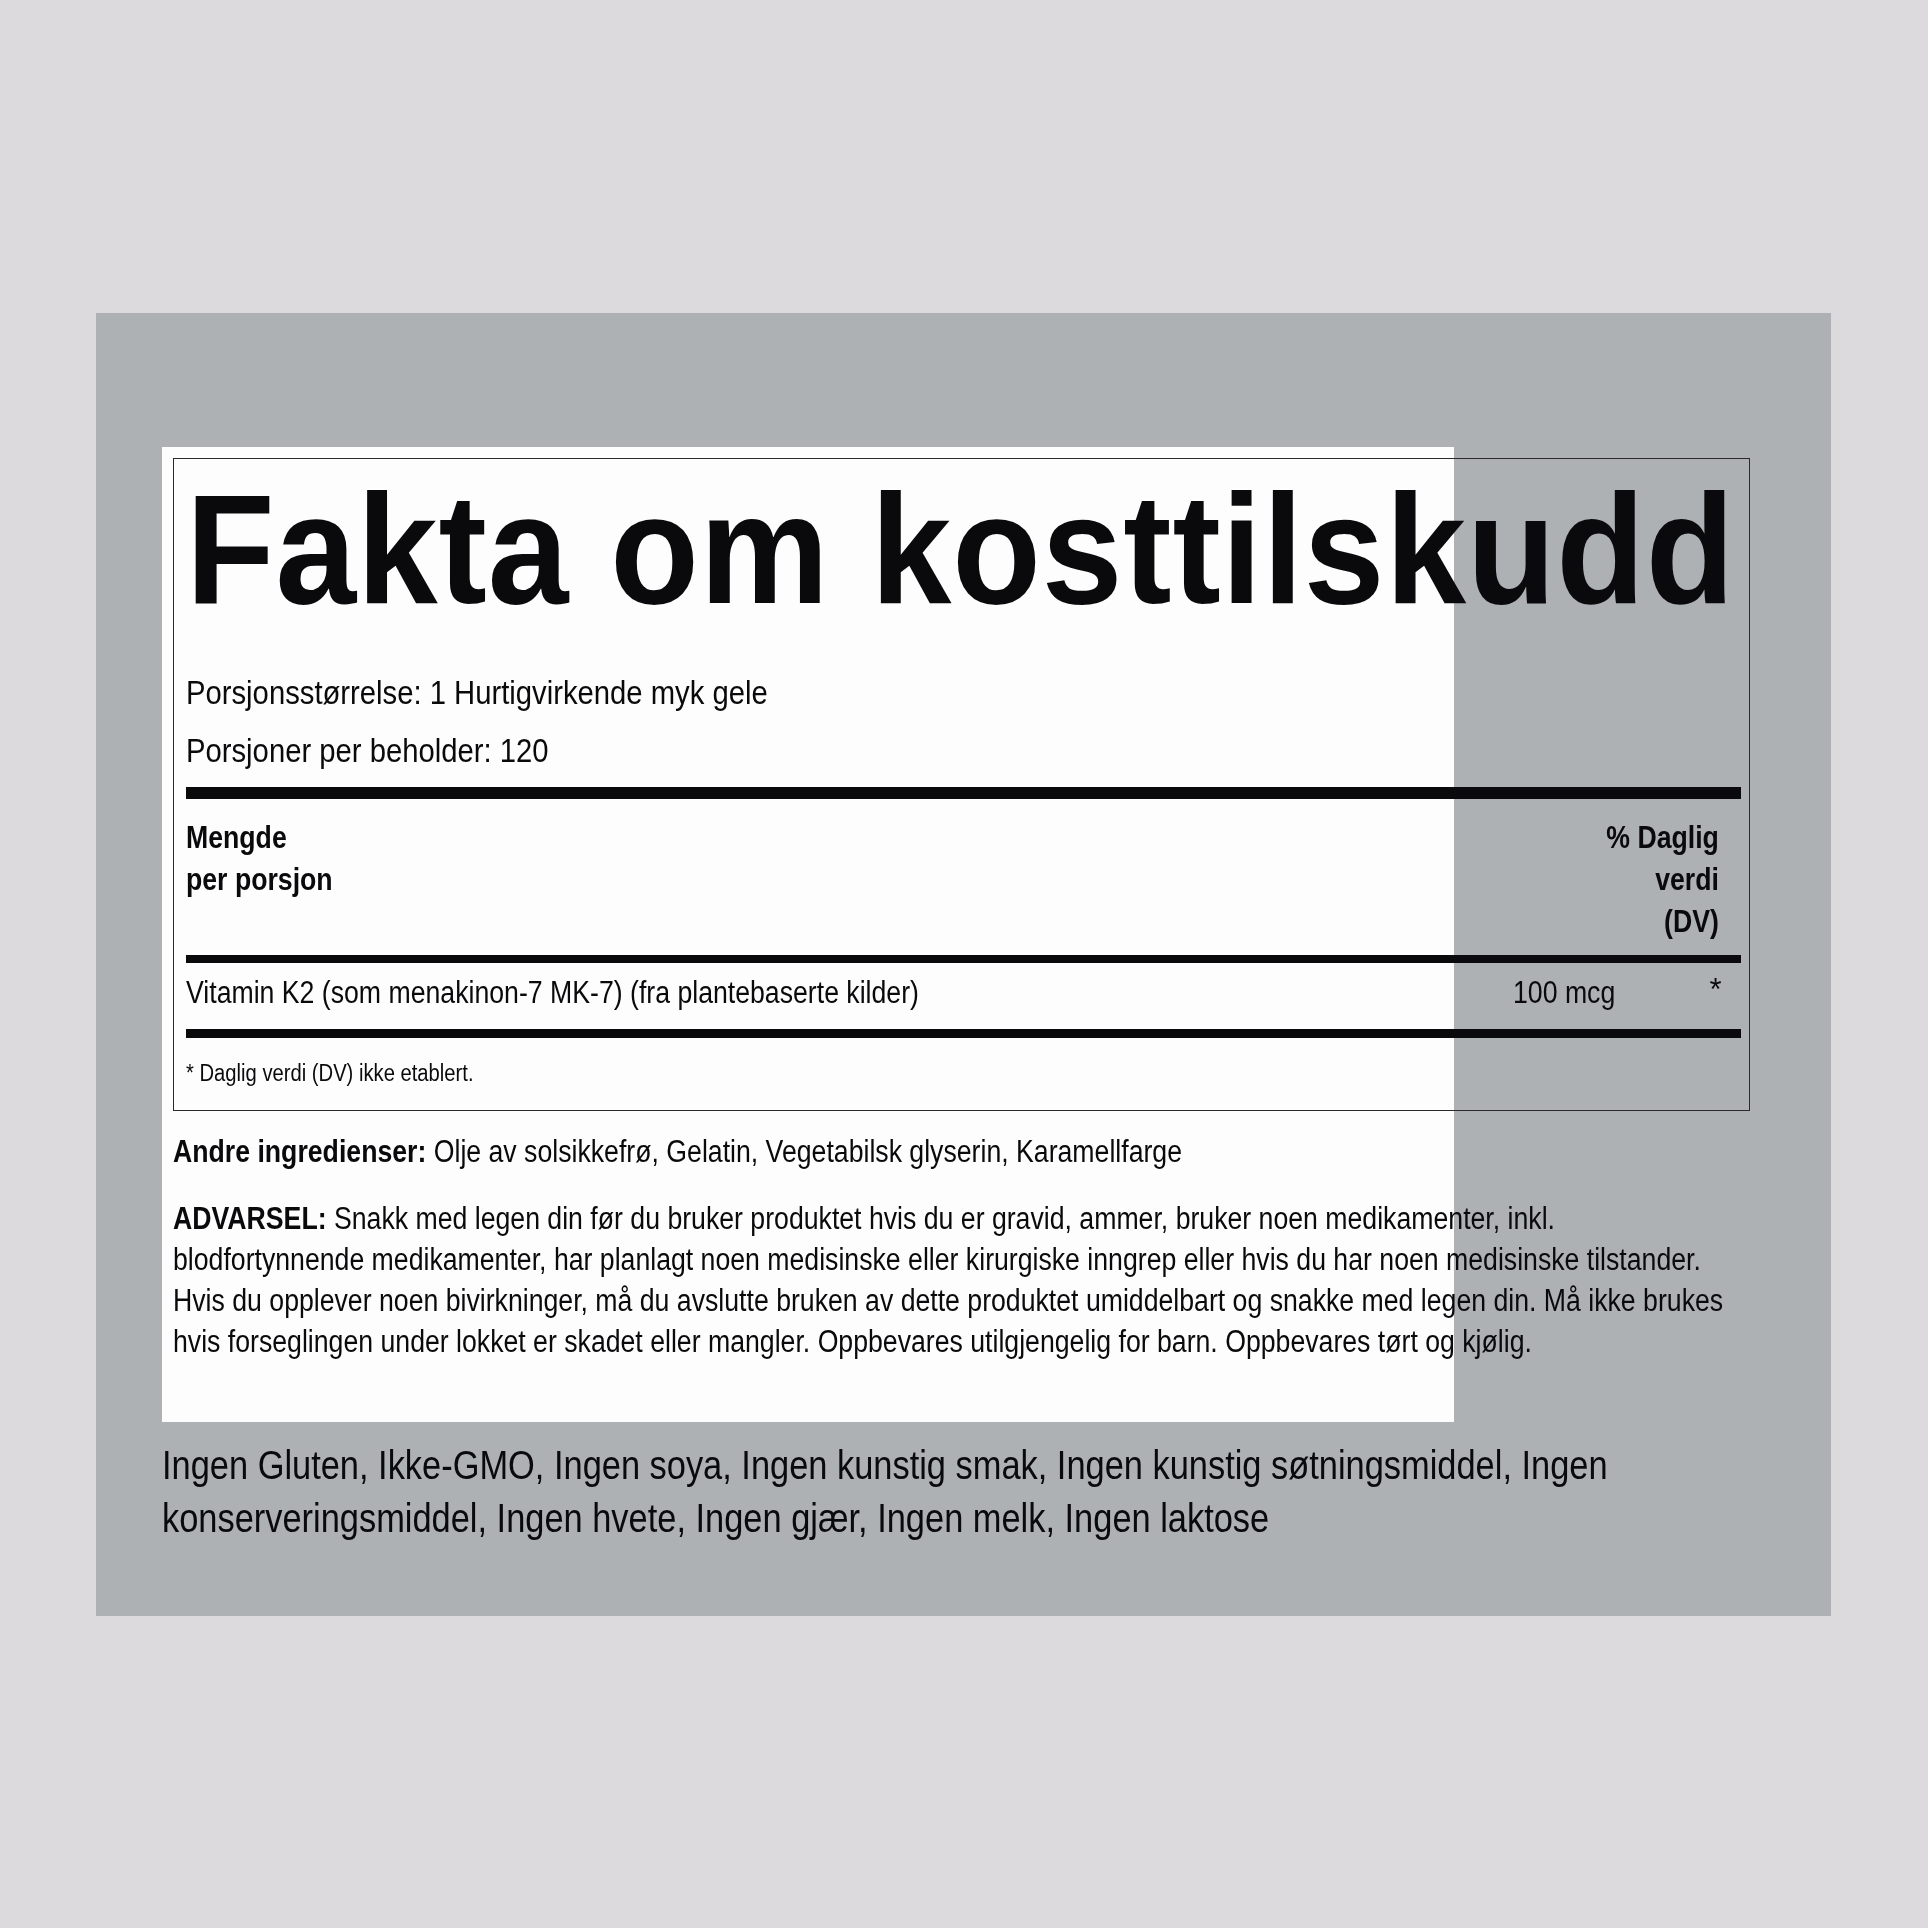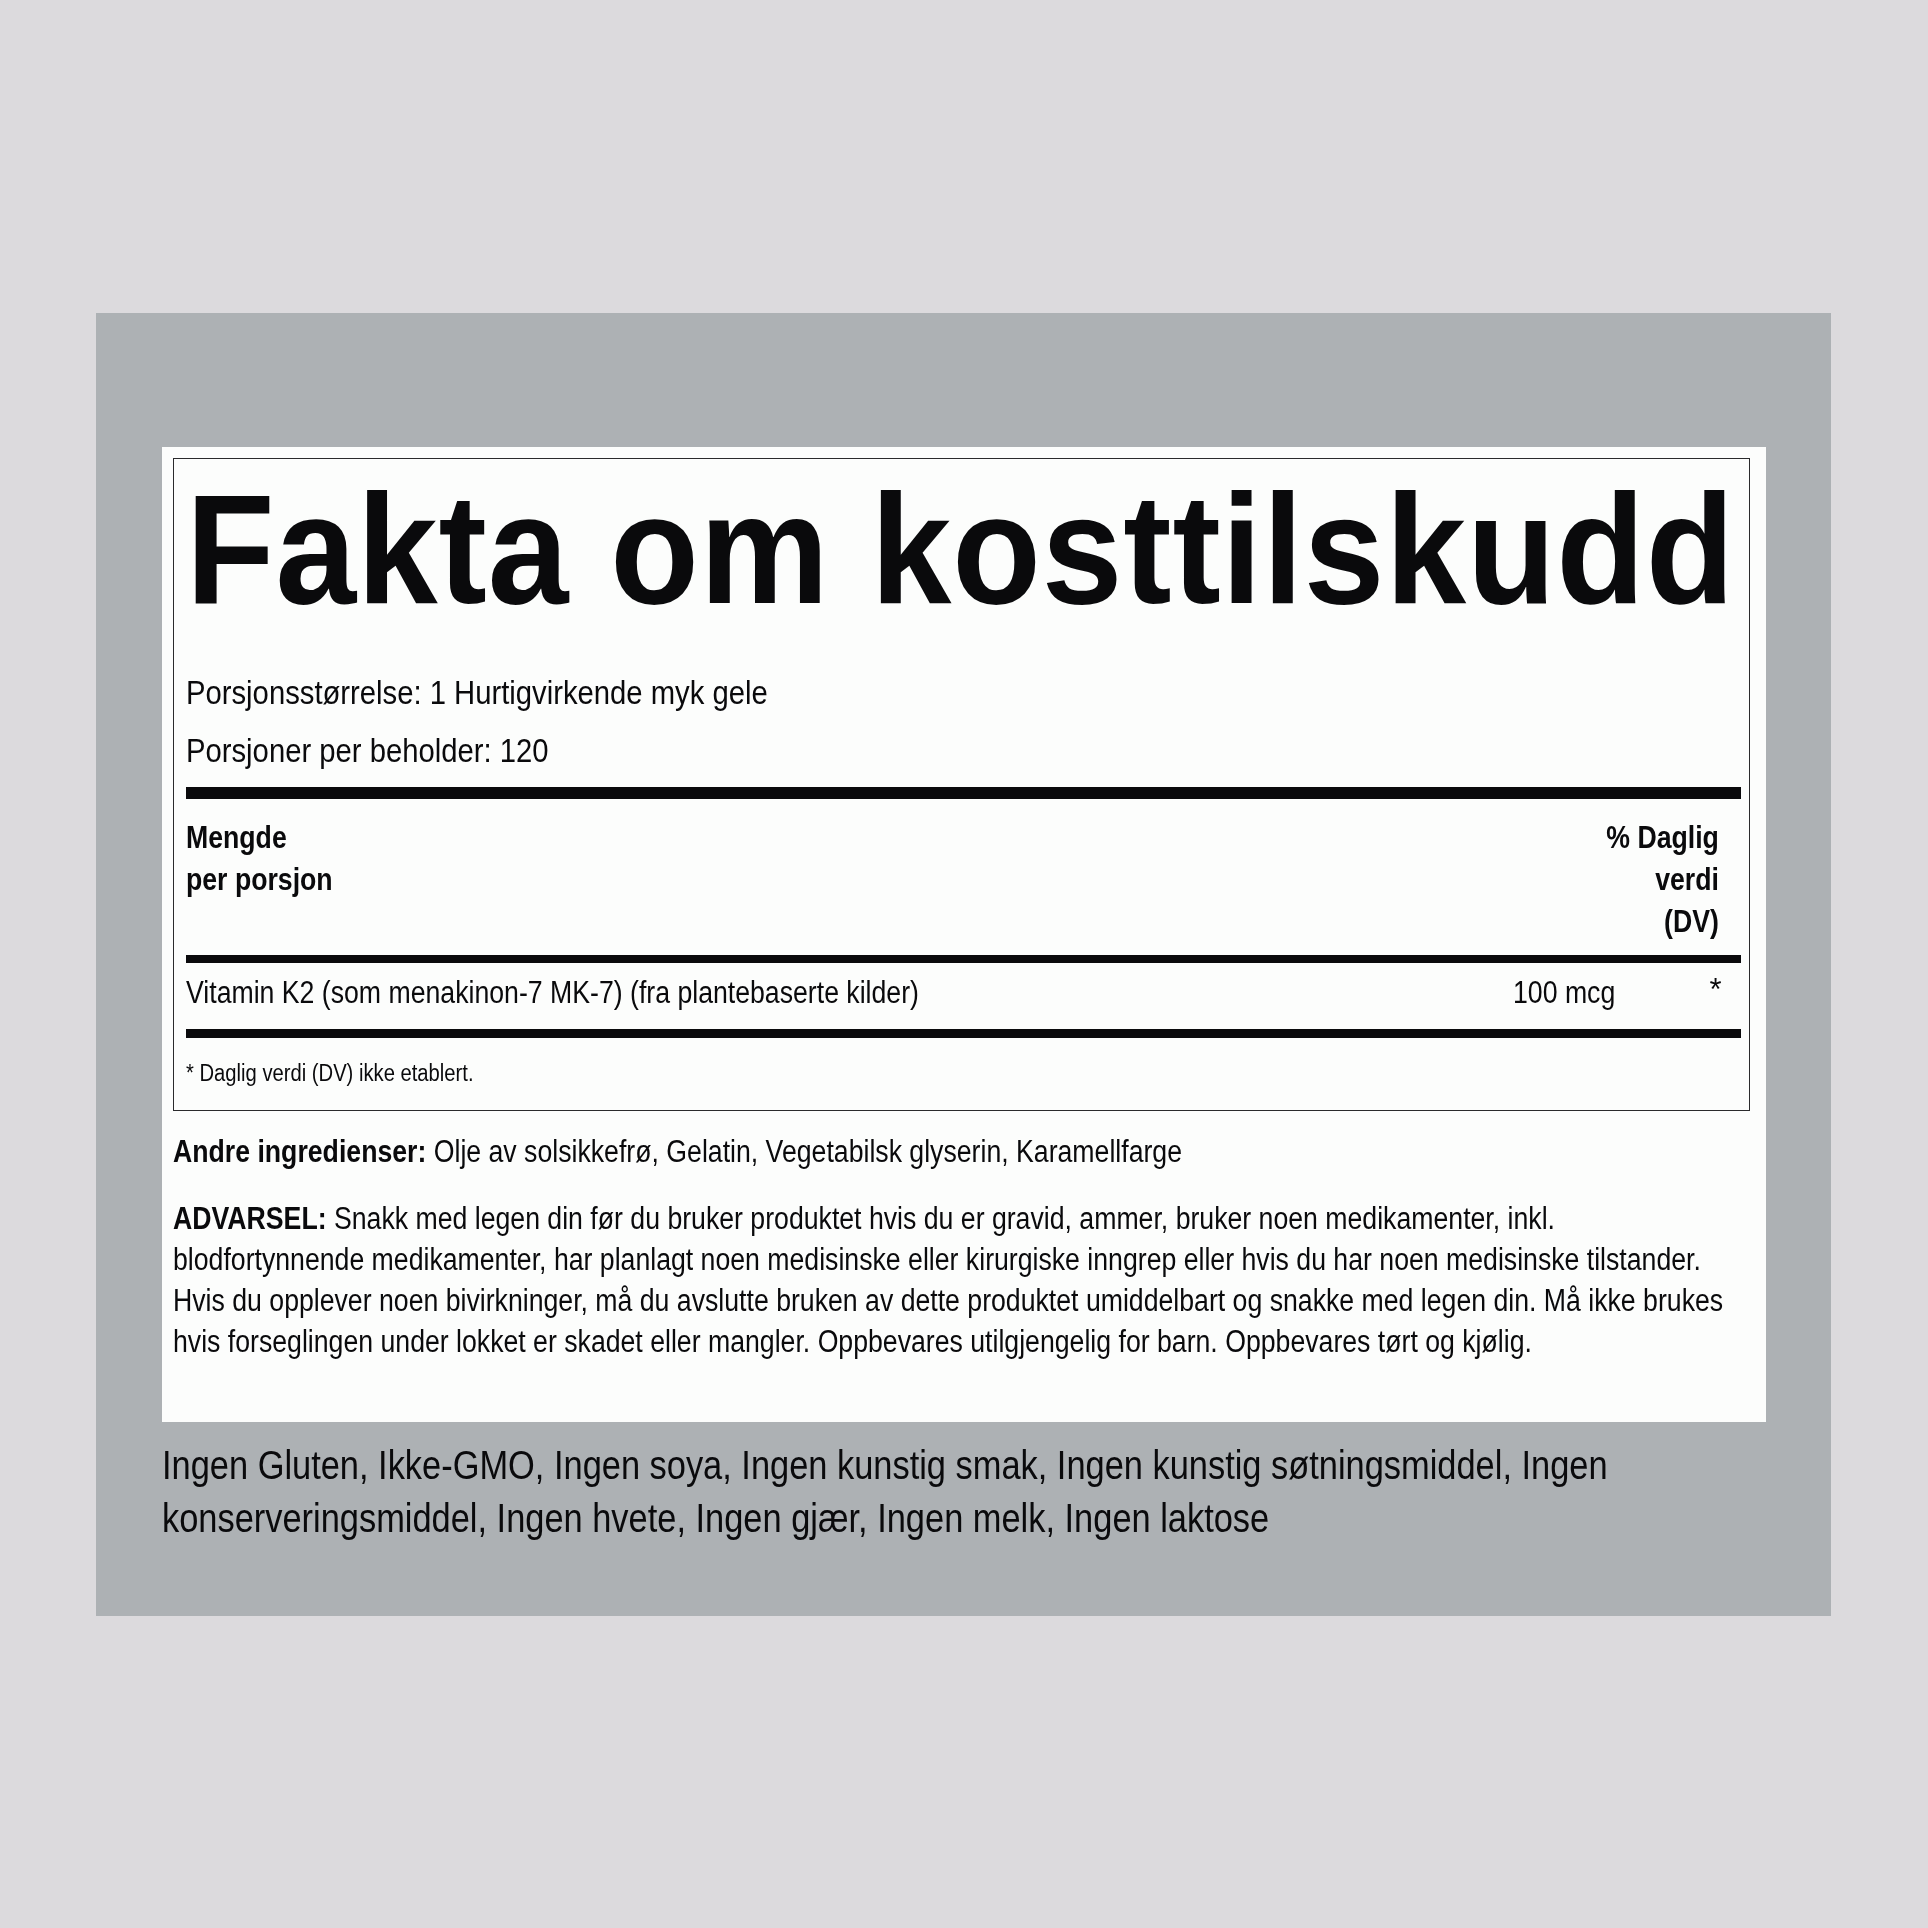--- a/index.html
+++ b/index.html
@@ -23,21 +23,21 @@
     font-size: 33px;
     letter-spacing: -0.5px;
     transform: scaleX(0.86);
     transform-origin: left top;
     white-space: nowrap;
   }
   .bold { font-weight: bold; }
   .card {
     position: absolute;
     left: 162px; top: 447px;
-    width: 1604px; height: 975px;
+    width: 1292px; height: 975px;
     background: #fcfdfc;
   }
   .facts-box {
     position: absolute;
     left: 11.3px; top: 11.3px;
     width: 1577px; height: 653px;
     border: 1.9px solid #2a2a2c;
     box-sizing: border-box;
   }
   .facts-title {

